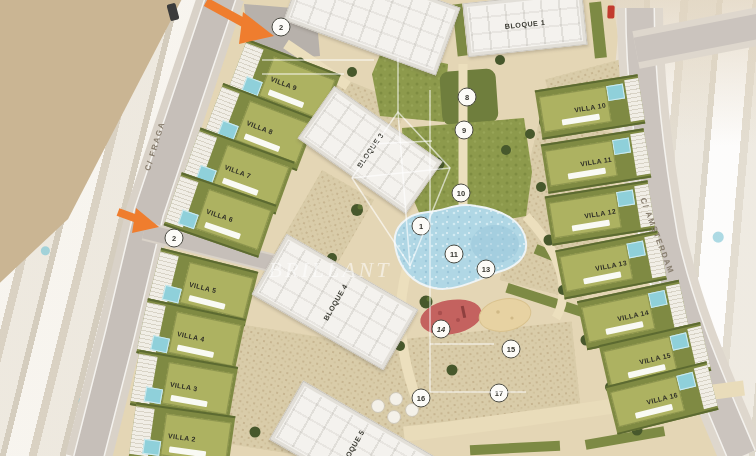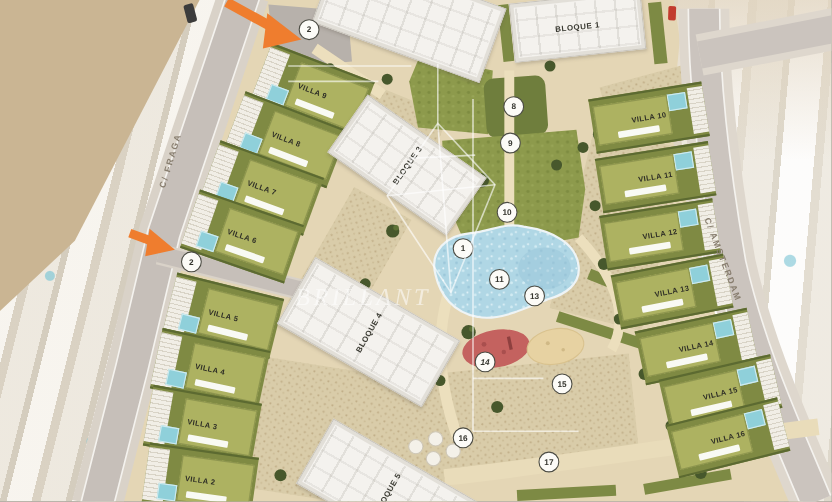--- a/index.html
+++ b/index.html
@@ -378,21 +378,21 @@
   </div>
       <div class="marker" style="left: 511px; top: 309px; margin-top: 40px;">
     <span>15</span>
   </div>
       <div class="marker" style="left: 441px; top: 329px; font-style: italic;">
     <span>14</span>
   </div>
       <div class="marker" style="left: 421px; top: 398px;">
     <span>16</span>
   </div>
-      <div class="marker" style="left: 499px; top: 420px;">
+      <div class="marker" style="left: 499px; top: 393px;">
     <span>17</span>
   </div>
     </div>
 
   <svg id="overlay" class="layer" width="756" height="456" viewBox="0 0 756 456">
     <g stroke="rgba(255,255,255,.62)" stroke-width="1.5" fill="none">
       <path d="M 262,60 H 374"></path>
       <path d="M 262,74 H 344"></path>
       <path d="M 398,58 V 112"></path>
       <path d="M 430,90 V 392"></path>

